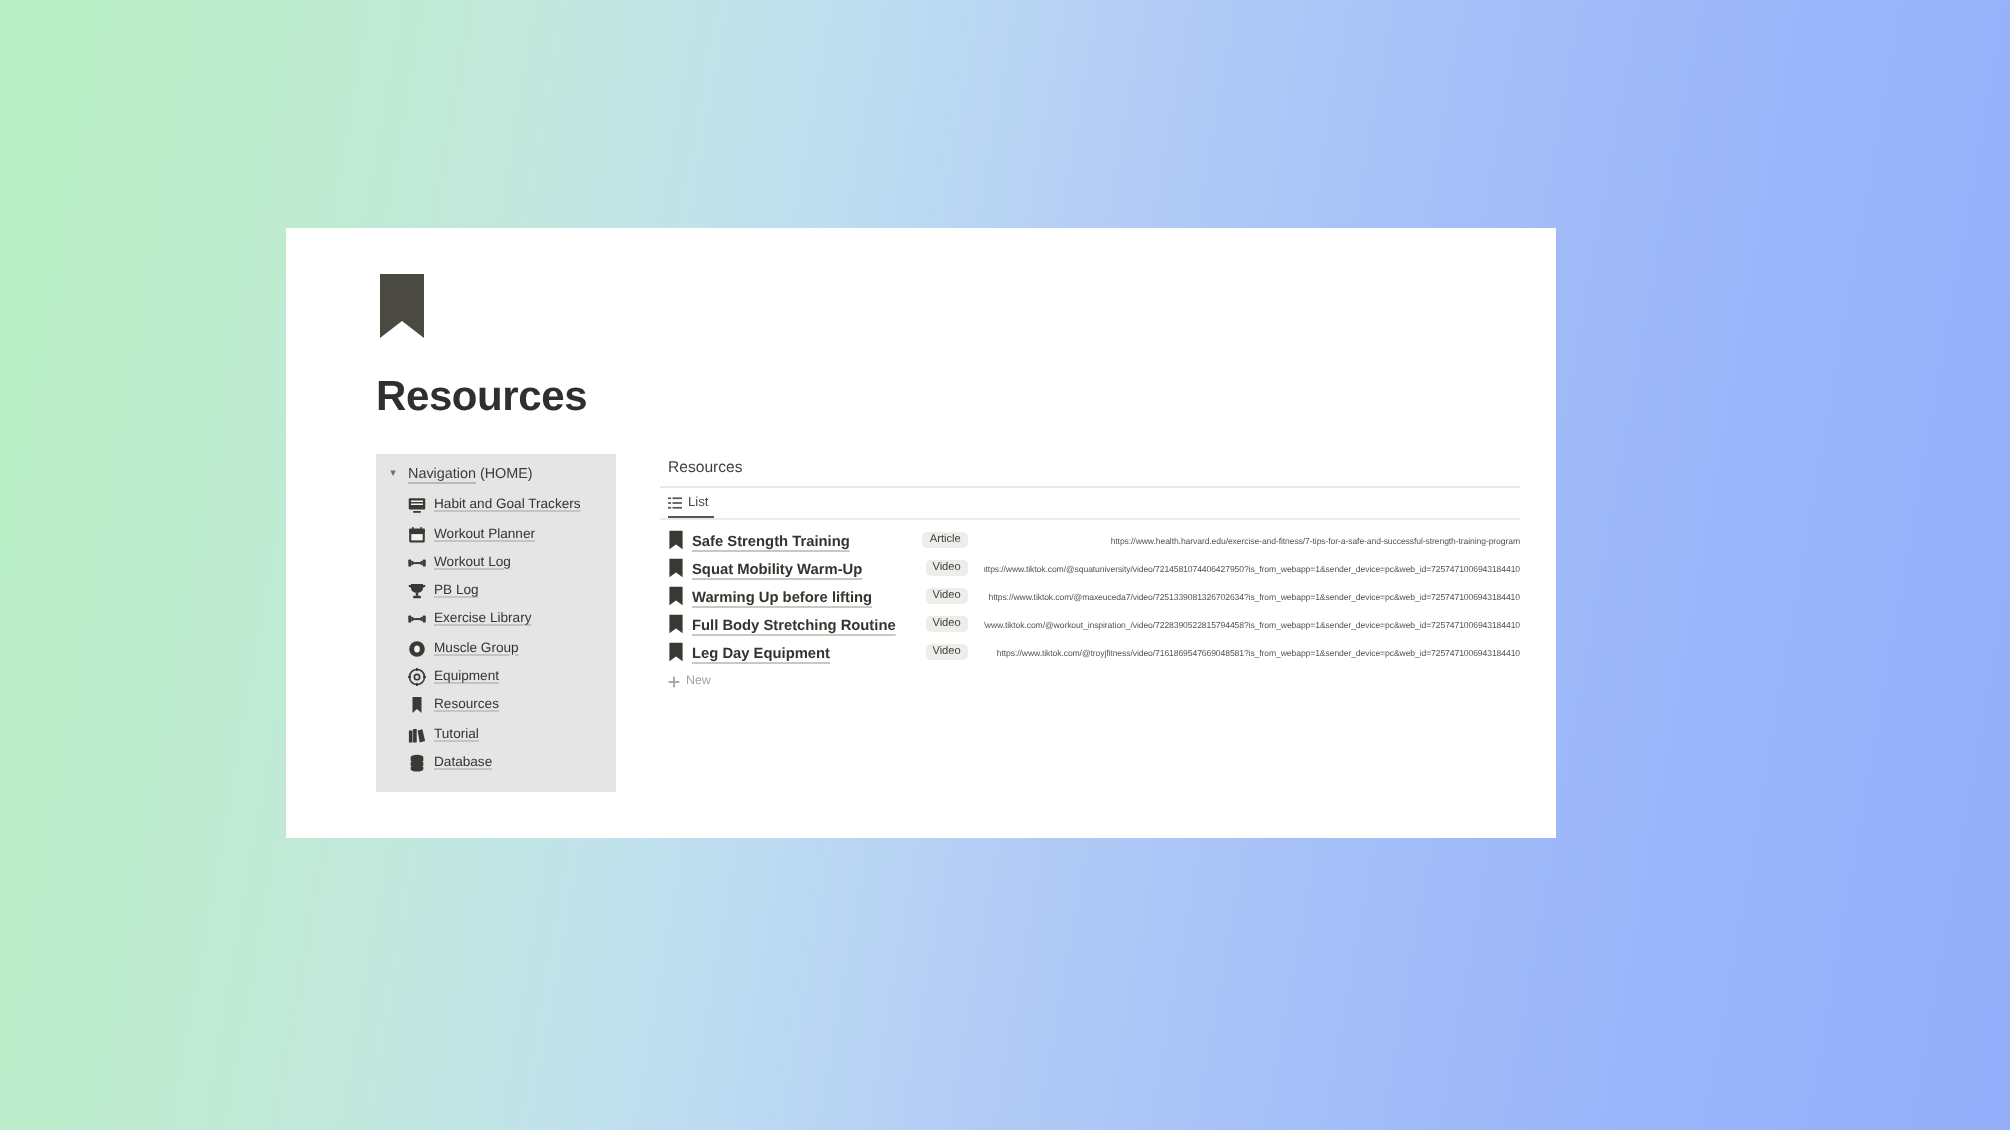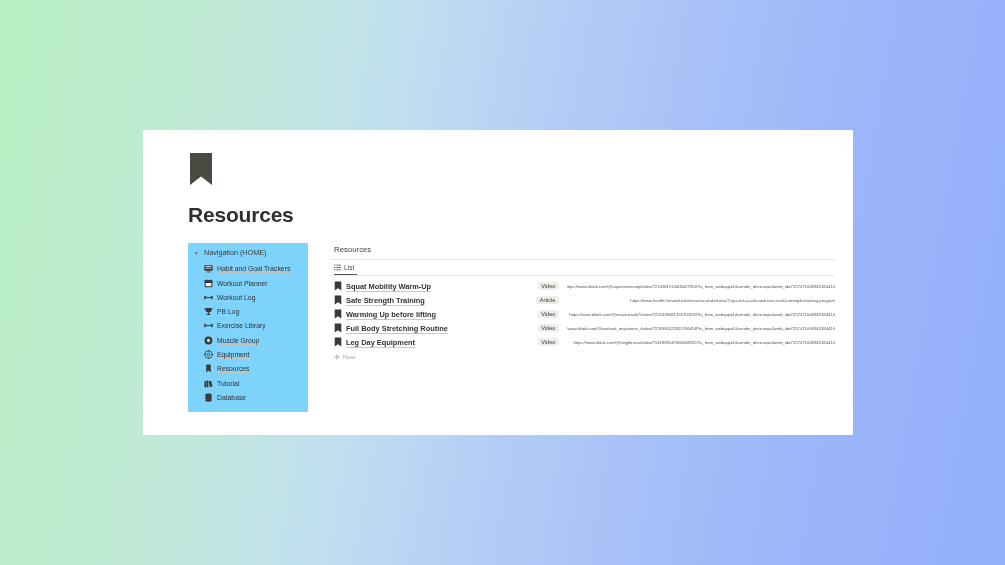--- a/index.html
+++ b/index.html
@@ -19,22 +19,22 @@
       #b3cdf6 52%,
       #a6c0f8 66%,
       #9bb6f9 80%,
       #93aefb 100%);
   }
 
   
   .page-panel {
     position: absolute;
     left: 143px;
-    top: 130px;
-    width: 710px;
+    top: 114px;
+    width: 635px;
     height: 305px;
     background: #ffffff;
   }
 
   .page-inner {
     position: absolute;
     left: 45px;
     top: 22px;
     right: 18px;
     bottom: 0;
@@ -60,21 +60,21 @@
 
   
   .body-cols {
     display: flex;
     align-items: flex-start;
   }
 
   
   .nav-block {
     width: 120px;
-    background: #7dd3fc;
+    background: #e5e5e5;
     padding: 5px 4px 7px 3px;
     box-sizing: border-box;
     flex: 0 0 auto;
   }
   .nav-header {
     display: flex;
     align-items: center;
     gap: 4px;
     padding: 1px 2px 2px 2px;
     font-size: 7.2px;
@@ -401,48 +401,48 @@
         </div>
 
         <div class="row-list">
 
           <div class="db-row">
             <span class="row-ico">
               <svg width="8" height="10" viewBox="0 0 8 10">
                   <path d="M0.7 0.4 H7.3 V9.6 L4 7.3 L0.7 9.6 Z" fill="#3a3934"></path>
                 </svg>
             </span>
+            <span class="row-title">Safe Strength Training</span>
+            <span class="row-spacer"></span>
+            <span class="row-tag">Article</span>
+            <span class="row-url-wrap">
+                <span class="row-url">https://www.health.harvard.edu/exercise-and-fitness/7-tips-for-a-safe-and-successful-strength-training-program</span>
+              </span>
+          </div>
+
+          <div class="db-row">
+            <span class="row-ico">
+              <svg width="8" height="10" viewBox="0 0 8 10">
+                  <path d="M0.7 0.4 H7.3 V9.6 L4 7.3 L0.7 9.6 Z" fill="#3a3934"></path>
+                </svg>
+            </span>
             <span class="row-title">Squat Mobility Warm-Up</span>
             <span class="row-spacer"></span>
             <span class="row-tag">Video</span>
             <span class="row-url-wrap">
                 <span class="row-url">https://www.tiktok.com/@squatuniversity/video/7214581074406427950?is_from_webapp=1&amp;sender_device=pc&amp;web_id=7257471006943184410</span>
               </span>
           </div>
 
           <div class="db-row">
             <span class="row-ico">
               <svg width="8" height="10" viewBox="0 0 8 10">
                   <path d="M0.7 0.4 H7.3 V9.6 L4 7.3 L0.7 9.6 Z" fill="#3a3934"></path>
                 </svg>
             </span>
-            <span class="row-title">Safe Strength Training</span>
-            <span class="row-spacer"></span>
-            <span class="row-tag">Article</span>
-            <span class="row-url-wrap">
-                <span class="row-url">https://www.health.harvard.edu/exercise-and-fitness/7-tips-for-a-safe-and-successful-strength-training-program</span>
-              </span>
-          </div>
-
-          <div class="db-row">
-            <span class="row-ico">
-              <svg width="8" height="10" viewBox="0 0 8 10">
-                  <path d="M0.7 0.4 H7.3 V9.6 L4 7.3 L0.7 9.6 Z" fill="#3a3934"></path>
-                </svg>
-            </span>
             <span class="row-title">Warming Up before lifting</span>
             <span class="row-spacer"></span>
             <span class="row-tag">Video</span>
             <span class="row-url-wrap">
                 <span class="row-url">https://www.tiktok.com/@maxeuceda7/video/7251339081326702634?is_from_webapp=1&amp;sender_device=pc&amp;web_id=7257471006943184410</span>
               </span>
           </div>
 
           <div class="db-row">
             <span class="row-ico">

